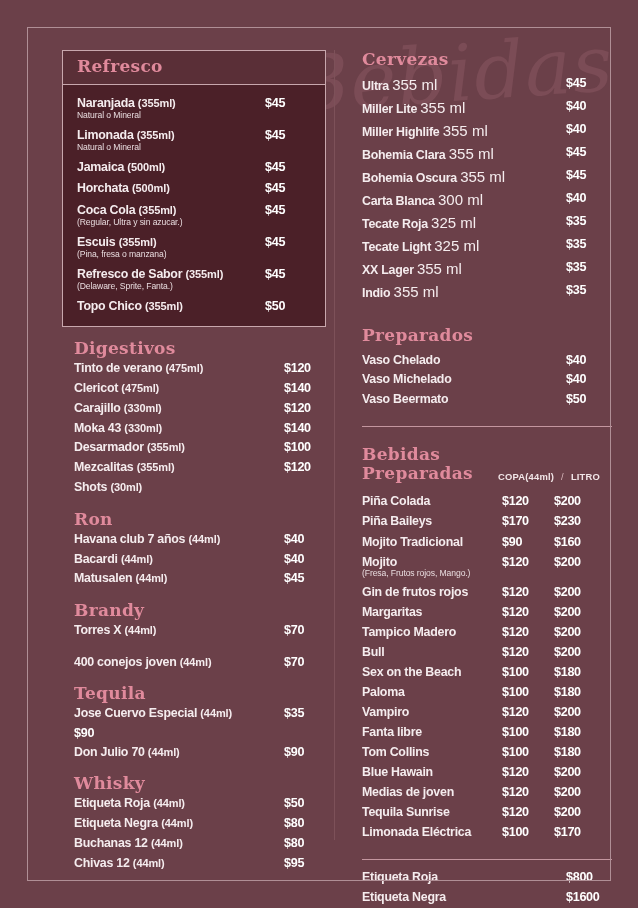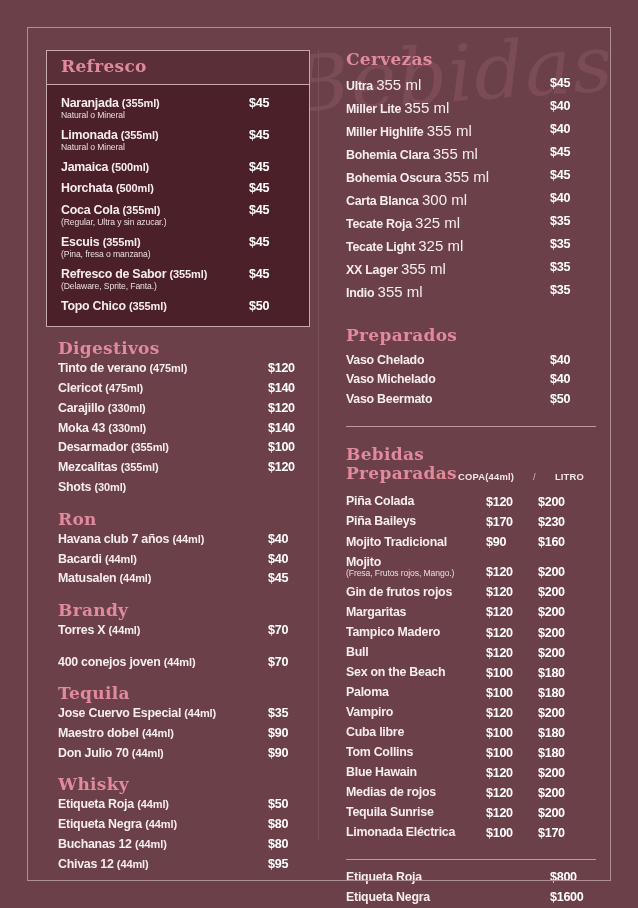--- a/index.html
+++ b/index.html
@@ -41,21 +41,21 @@
     transform: rotate(-4deg);
     transform-origin: right top;
     z-index: 1;
     user-select: none;
     white-space: nowrap;
   }
 
   
   .sheet {
     position: absolute;
-    left: 46px;
+    left: 62px;
     top: 50px;
     width: 546px;
     height: 808px;
     display: flex;
     z-index: 3;
   }
 
   .col-left  { width: 272px; position: relative; }
   .col-right { width: 274px; position: relative; padding-left: 28px; }
 
@@ -163,33 +163,33 @@
   
   .bp-head {
     display: flex;
     align-items: flex-end;
     justify-content: space-between;
     margin-bottom: 8px;
   }
   .bp-cols {
     display: flex;
     align-items: baseline;
-    gap: 19px;
+    gap: 7px;
     font-size: 9.4px;
     font-weight: bold;
     color: #f2e6e8;
     letter-spacing: .2px;
     padding-bottom: 2px;
     padding-right: 8px;
   }
   .bp-cols .sep { color: #d8b6bc; font-weight: normal; }
 
   .row2 {
     display: flex;
-    align-items: flex-end;
+    align-items: flex-start;
     padding: 2.6px 0;
   }
   .row2 .names { flex: 1 1 auto; min-width: 0; }
   .row2 .p1 { width: 52px; }
   .row2 .p2 { width: 52px; }
 
   .cervezas-list .price { width: 40px; text-align: left; }
 </style>
 </head>
 <body>
@@ -361,23 +361,20 @@
     <div class="block">
       <div class="sec-head">Tequila</div>
       <div class="items">
           <div class="row">
             <div class="names">
               <div class="iname">Jose Cuervo Especial <span class="vol">(44ml)</span></div>
             </div>
             <div class="price">$35</div>
           </div>
           <div class="row">
-            <div class="names">
-              <div class="iname">Maestro dobel <span class="vol">(44ml)</span></div>
-            </div>
             <div class="price">$90</div>
           </div>
           <div class="row">
             <div class="names">
               <div class="iname">Don Julio 70 <span class="vol">(44ml)</span></div>
             </div>
             <div class="price">$90</div>
           </div>
         </div>
     </div>
@@ -596,42 +593,42 @@
           </div>
           <div class="row2">
             <div class="names">
               <div class="iname">Vampiro</div>
             </div>
             <div class="price p1">$120</div>
             <div class="price p2">$200</div>
           </div>
           <div class="row2">
             <div class="names">
-              <div class="iname">Cuba libre</div>
+              <div class="iname">Fanta libre</div>
             </div>
             <div class="price p1">$100</div>
             <div class="price p2">$180</div>
           </div>
           <div class="row2">
             <div class="names">
               <div class="iname">Tom Collins</div>
             </div>
             <div class="price p1">$100</div>
             <div class="price p2">$180</div>
           </div>
           <div class="row2">
             <div class="names">
               <div class="iname">Blue Hawain</div>
             </div>
             <div class="price p1">$120</div>
             <div class="price p2">$200</div>
           </div>
           <div class="row2">
             <div class="names">
-              <div class="iname">Medias de rojos</div>
+              <div class="iname">Medias de joven</div>
             </div>
             <div class="price p1">$120</div>
             <div class="price p2">$200</div>
           </div>
           <div class="row2">
             <div class="names">
               <div class="iname">Tequila Sunrise</div>
             </div>
             <div class="price p1">$120</div>
             <div class="price p2">$200</div>

